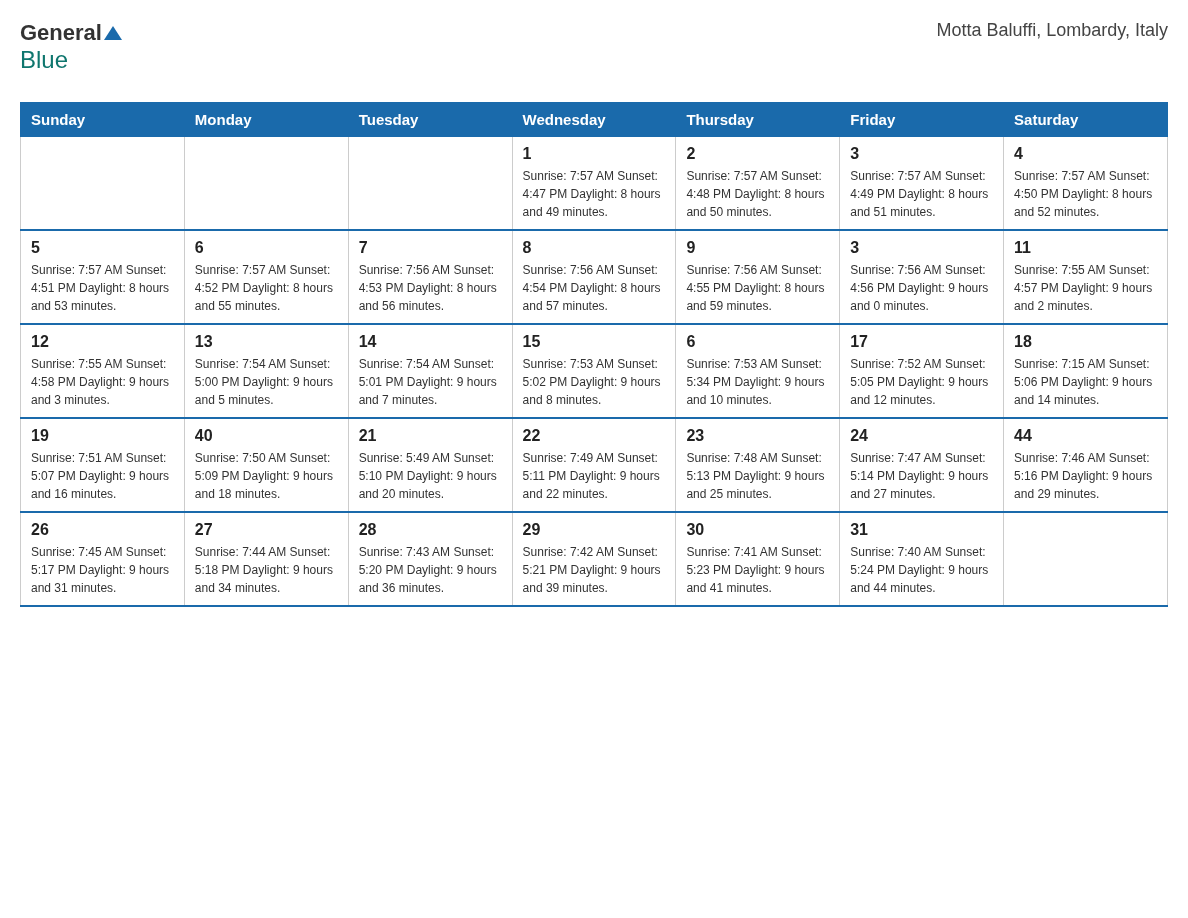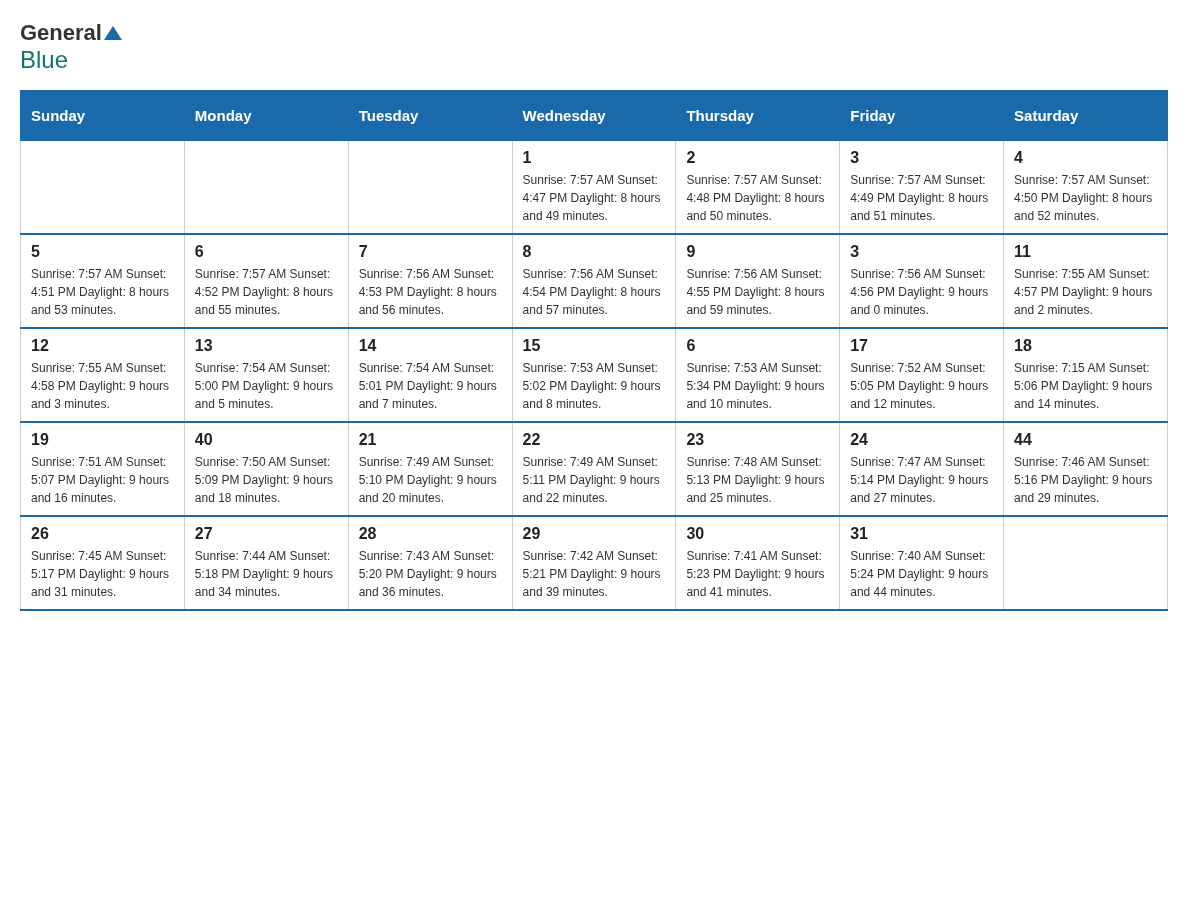--- a/index.html
+++ b/index.html
@@ -7,21 +7,21 @@
       font-family: Arial, sans-serif;
       background: #fff;
       padding: 20px;
       width: 1188px;
       min-height: 918px;
     }
     .header {
       display: flex;
       justify-content: space-between;
       align-items: flex-start;
-      margin-bottom: 16px;
+      margin-bottom: 28px;
     }
     .logo {
       display: flex;
       align-items: center;
     }
     .logo-text-general {
       font-size: 22px;
       font-weight: bold;
       color: #333;
     }
@@ -45,21 +45,21 @@
       font-weight: normal;
       color: #444;
     }
     .calendar {
       width: 100%;
       border-collapse: collapse;
     }
     .calendar thead th {
       background-color: #1a6aab;
       color: #fff;
-      padding: 16px 10px;
+      padding: 8px 10px;
       font-size: 15px;
       font-weight: bold;
       text-align: left;
       border: 1px solid #1a6aab;
     }
     .calendar tbody td {
       vertical-align: top;
       padding: 8px 10px;
       border: 1px solid #ccc;
       width: 14.28%;
@@ -93,20 +93,21 @@
       <div class="logo-line1">
         <span class="logo-text-general">General</span>
         <svg width="18" height="18" viewBox="0 0 18 18" style="margin-left:2px;margin-top:0px;">
           <polygon points="9,2 18,16 0,16" fill="#1a6aab"></polygon>
         </svg>
       </div>
       <div class="logo-line2">Blue</div>
     </div>
   </div>
   <div class="title-block">
+    <h2>Motta Baluffi, Lombardy, Italy</h2>
   </div>
 </div>
 
 <table class="calendar">
   <thead>
     <tr>
     <th>Sunday</th>
         <th>Monday</th>
         <th>Tuesday</th>
         <th>Wednesday</th>
@@ -261,21 +262,21 @@
         </td>
         <td>
           <span class="day-number">40</span>
           <div class="day-info">Sunrise: 7:50 AM
 Sunset: 5:09 PM
 Daylight: 9 hours
 and 18 minutes.</div>
         </td>
         <td>
           <span class="day-number">21</span>
-          <div class="day-info">Sunrise: 7:49 AM
+          <div class="day-info">Sunrise: 5:49 AM
 Sunset: 5:10 PM
 Daylight: 9 hours
 and 20 minutes.</div>
         </td>
         <td>
           <span class="day-number">22</span>
           <div class="day-info">Sunrise: 7:49 AM
 Sunset: 5:11 PM
 Daylight: 9 hours
 and 22 minutes.</div>

